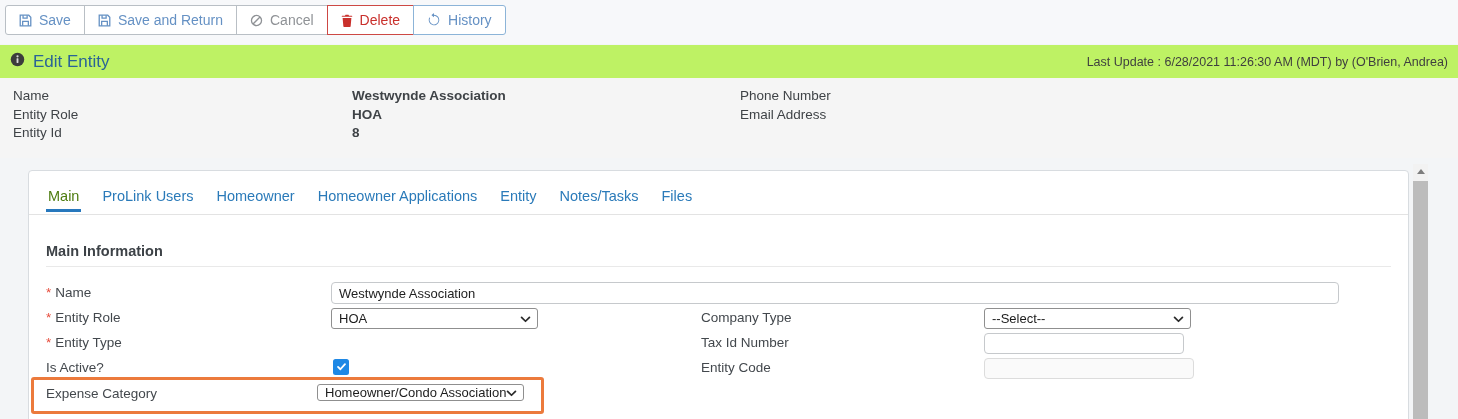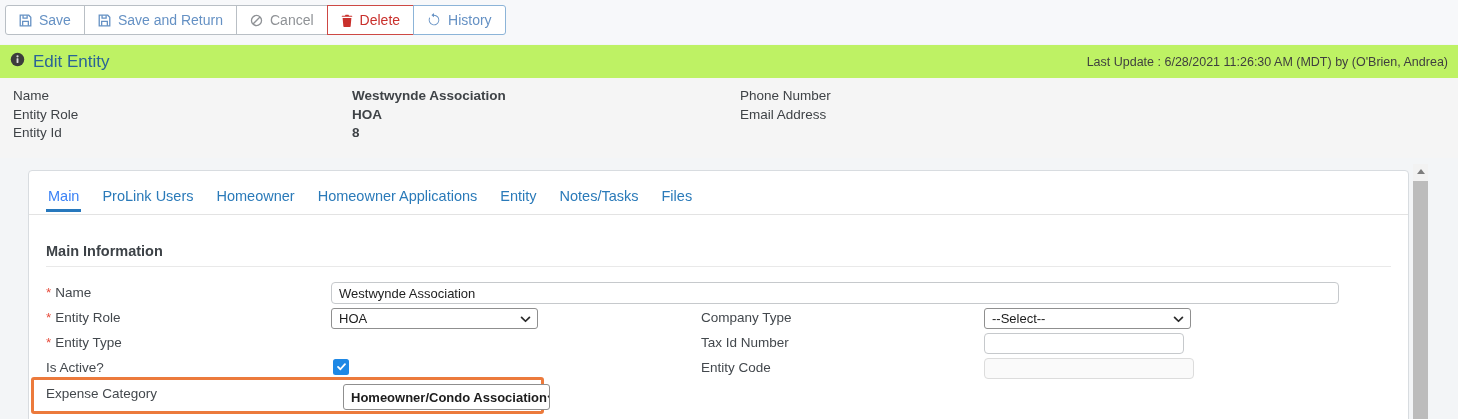--- a/index.html
+++ b/index.html
@@ -29,21 +29,21 @@
   
   .summary{position:absolute;left:0;top:78px;width:100%;height:80px;background:#f5f5f5;}
   .sum-col{position:absolute;top:9px;font-size:13.5px;line-height:18.7px;color:#3f4347;}
   .sum-col.vals{font-weight:bold;}
 
   
   .card{position:absolute;left:28px;top:170px;width:1381px;height:260px;
     background:#fff;border:1px solid #d8dce0;border-radius:4px;box-sizing:border-box;}
   .tabs{position:absolute;left:17px;top:0;height:44px;display:flex;gap:19px;align-items:center;}
   .tab{font-size:14.5px;color:#2a7ab9;padding:13px 2px 8px;cursor:pointer;box-sizing:border-box;}
-  .tab.active{color:#3b82f6;border-bottom:3px solid #2778bd;padding-bottom:5px;}
+  .tab.active{color:#4d7c0f;border-bottom:3px solid #2778bd;padding-bottom:5px;}
   .tabs-border{position:absolute;left:0;right:0;top:43px;border-bottom:1px solid #e3e3e3;}
   .sect-title{position:absolute;left:17px;top:72px;font-size:14.5px;font-weight:bold;color:#3d4247;}
   .sect-divider{position:absolute;left:17px;right:17px;top:95px;border-top:1px solid #e9e9e9;}
 
   .lbl{position:absolute;font-size:13.5px;color:#43484d;white-space:nowrap;}
   .req{color:#e74c3c;margin-right:4px;}
   .tinput{position:absolute;box-sizing:border-box;border:1px solid #c6c9cc;border-radius:4px;
     background:#fff;font-size:13px;color:#222;padding:0 7px;font-family:"Liberation Sans",sans-serif;outline:none;}
   .tinput.ro{background:#fafafa;border-color:#dcdcdc;}
   .sel{position:absolute;box-sizing:border-box;border:1px solid #8f8f8f;border-radius:3px;
@@ -204,21 +204,21 @@
     </div>
     <div class="lbl" style="left:672px;top:189px;">
       <span>Entity Code</span>
     </div>
     <input class="tinput ro" style="left: 955px; top: 187px; width: 210px; height: 21px;" value="">
 
     <div class="hl-box"></div>
     <div class="lbl" style="left:17px;top:215px;">
       <span>Expense Category</span>
     </div>
-    <div class="sel" style="left:314px;top:213px;width:207px;height:26px;font-weight:bold;">
+    <div class="sel" style="left:288px;top:213px;width:207px;height:17px;">
       <span>Homeowner/Condo Association</span>
       <span><svg width="11" height="7" viewBox="0 0 12 8" fill="none" stroke="#2b2b2b" stroke-width="2" stroke-linecap="round" stroke-linejoin="round">
             <path d="M1.5 1.5 L6 6 L10.5 1.5"></path>
           </svg></span>
     </div>
   </div>
 
   <div class="vscroll">
     <div class="vscroll-up">
         <i></i>

